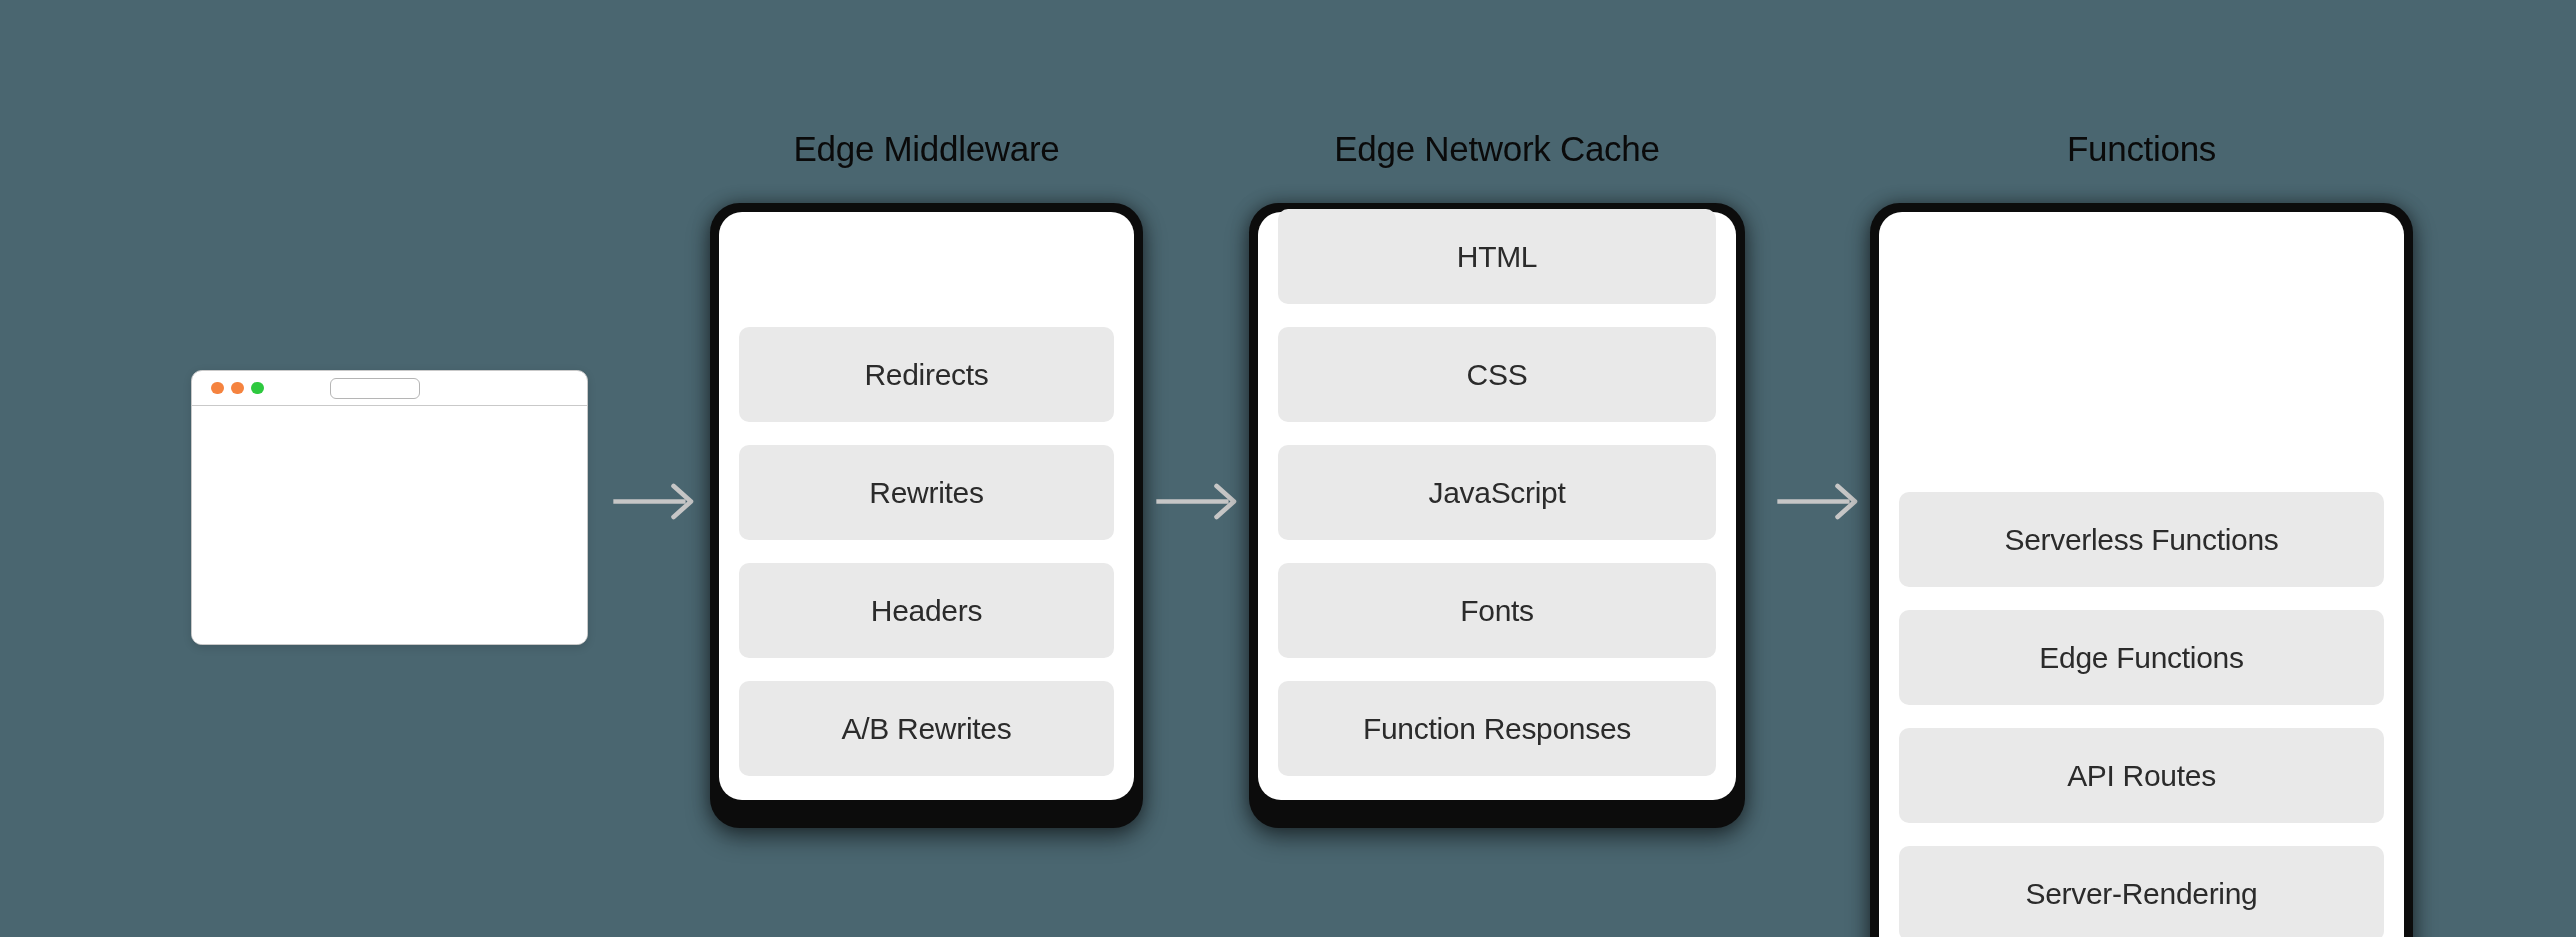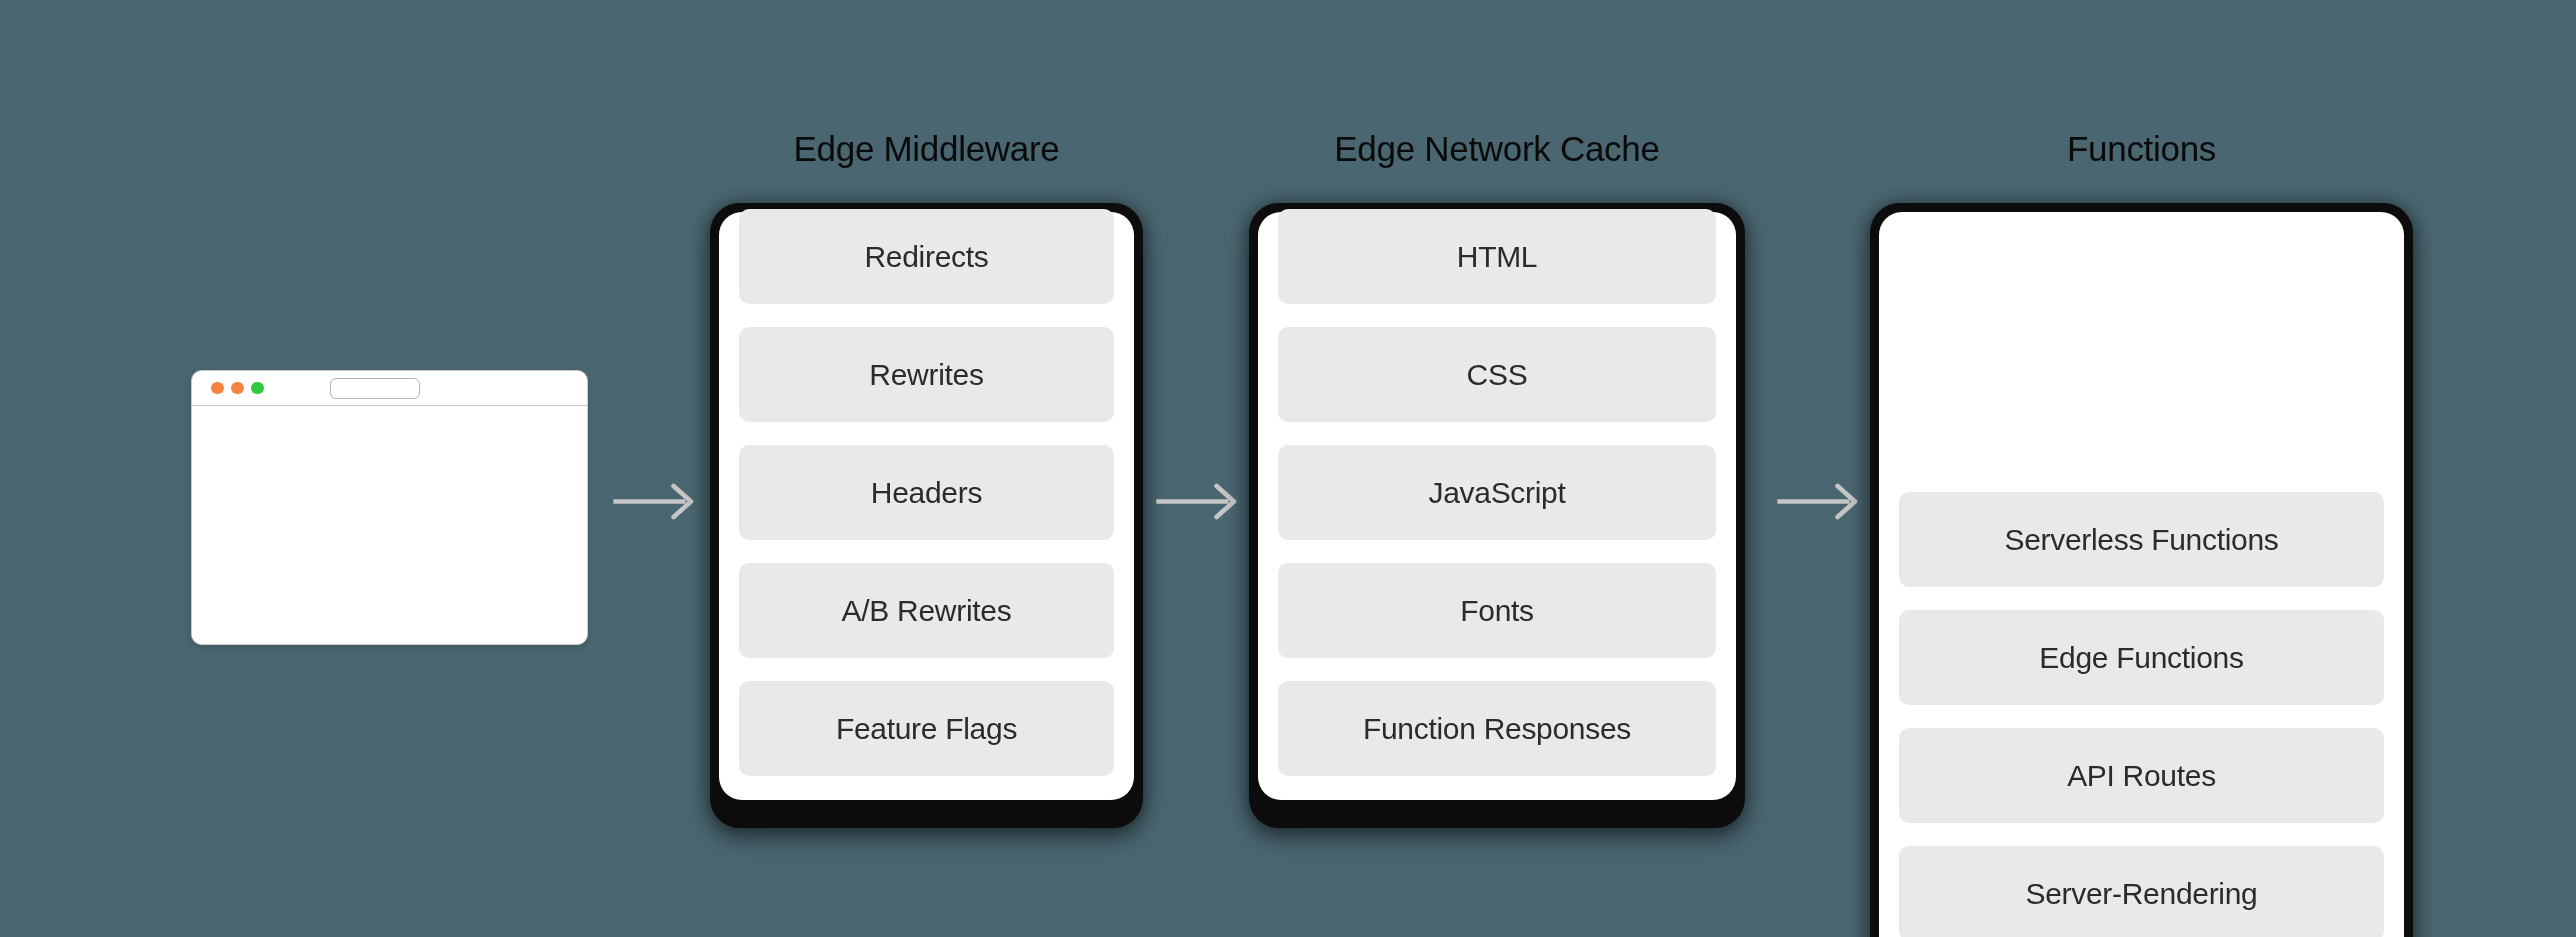--- a/index.html
+++ b/index.html
@@ -168,21 +168,20 @@
   </div>
 
   <div class="heading" style="left:710px; top:131px; width:433px;">Edge Middleware</div>
 
   <div class="card-frame" style="left:710px; top:203px; width:433px; height:625px;">
     <div class="card-inner">
       <div class="pill">Redirects</div>
       <div class="pill">Rewrites</div>
       <div class="pill">Headers</div>
       <div class="pill">A/B Rewrites</div>
-      <div class="pill">Feature Flags</div>
     </div>
   </div>
 
   <div class="arrow" style="left:1155px; width:87px;">
     <svg width="87" height="47" viewBox="0 0 130 70" aria-hidden="true">
       <path d="M2 35 H110" stroke="#c6c6c6" stroke-width="7" fill="none" stroke-linecap="butt"></path>
       <path d="M92 12 L118 35 L92 58" stroke="#c6c6c6" stroke-width="7" fill="none" stroke-linecap="round" stroke-linejoin="round"></path>
     </svg>
   </div>
 

